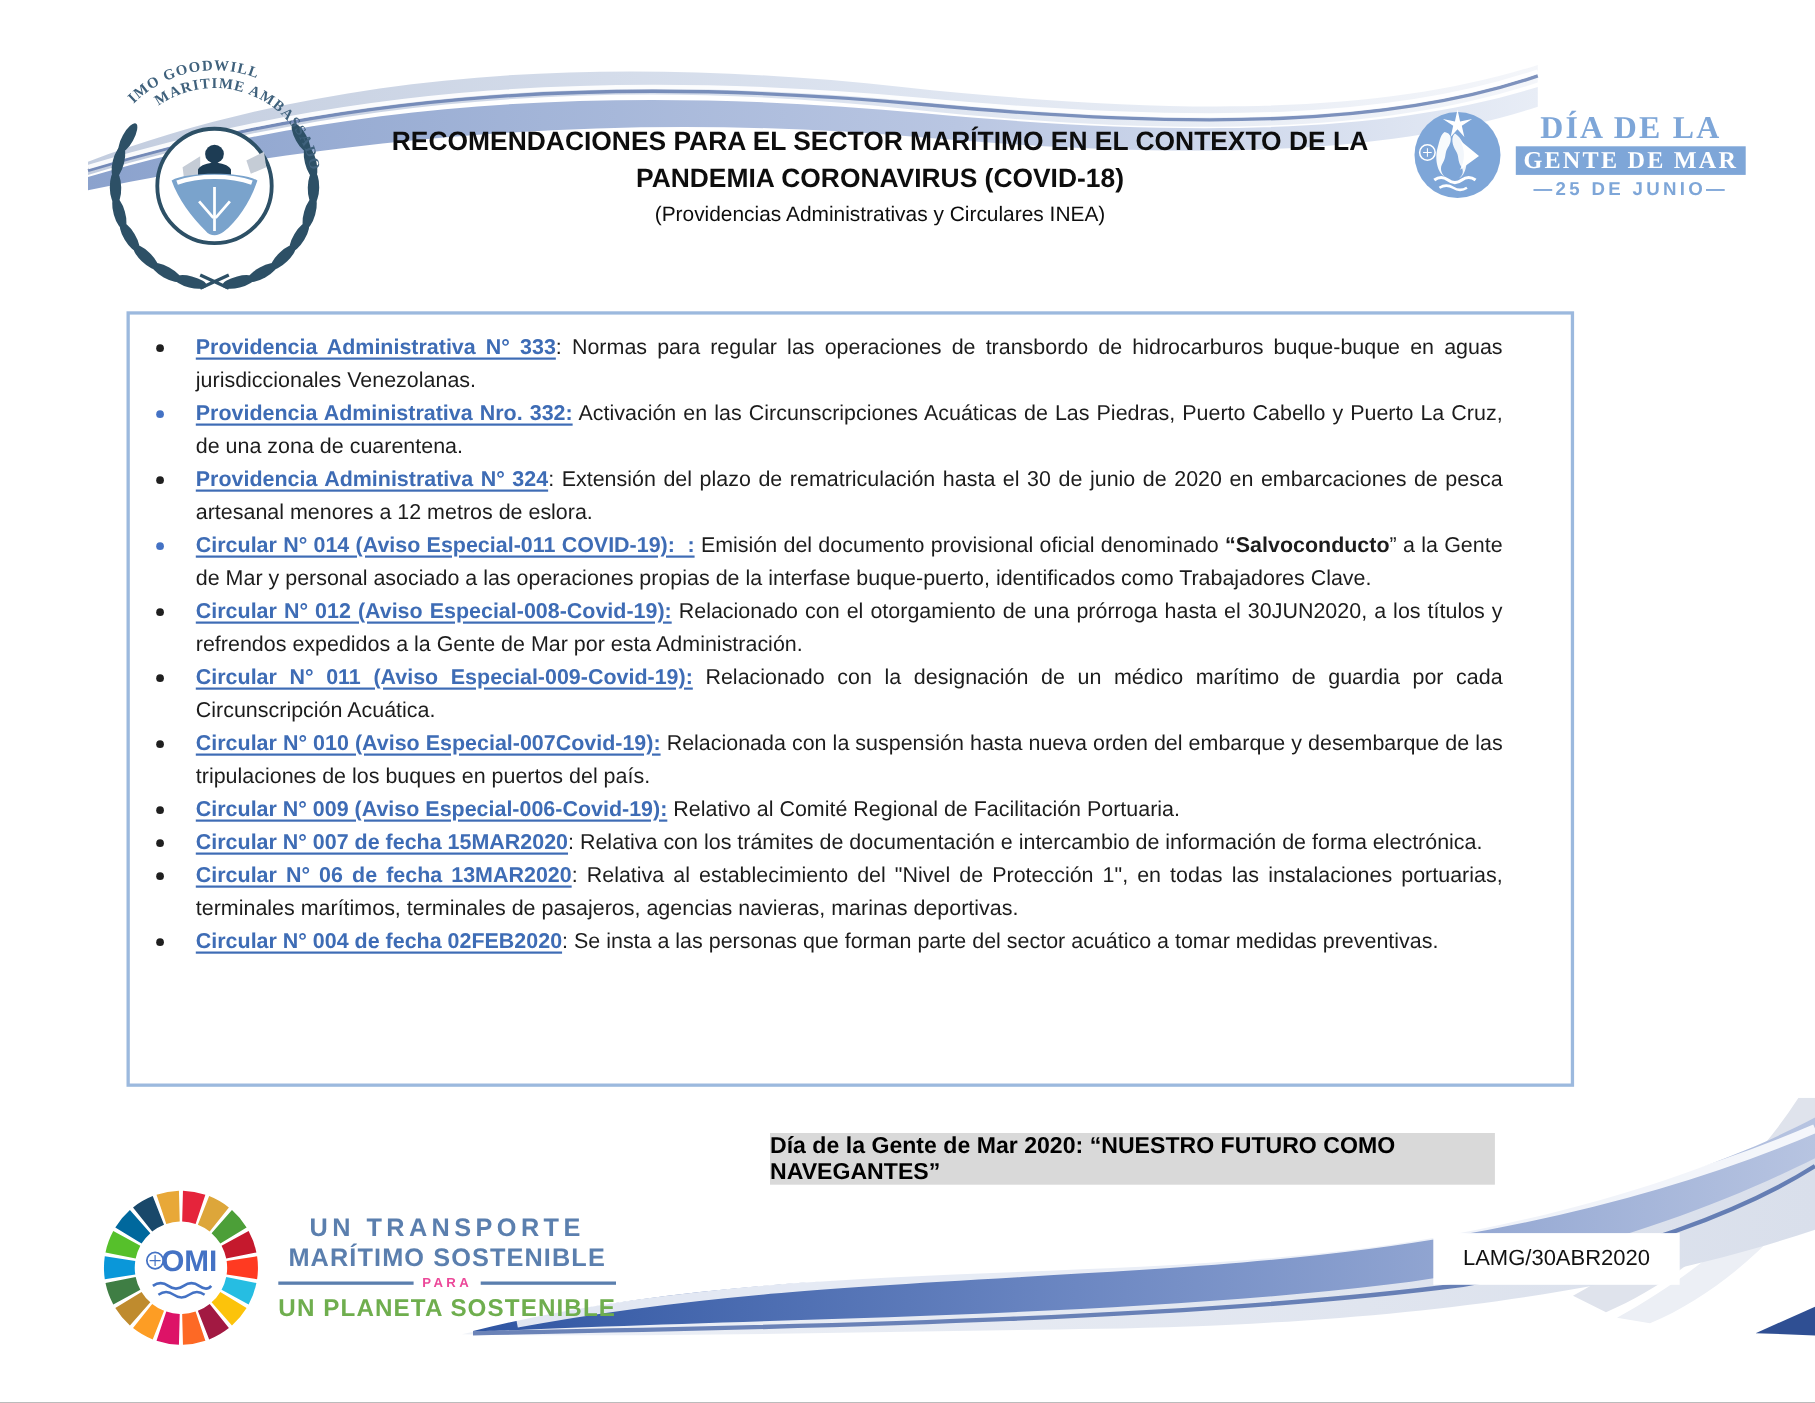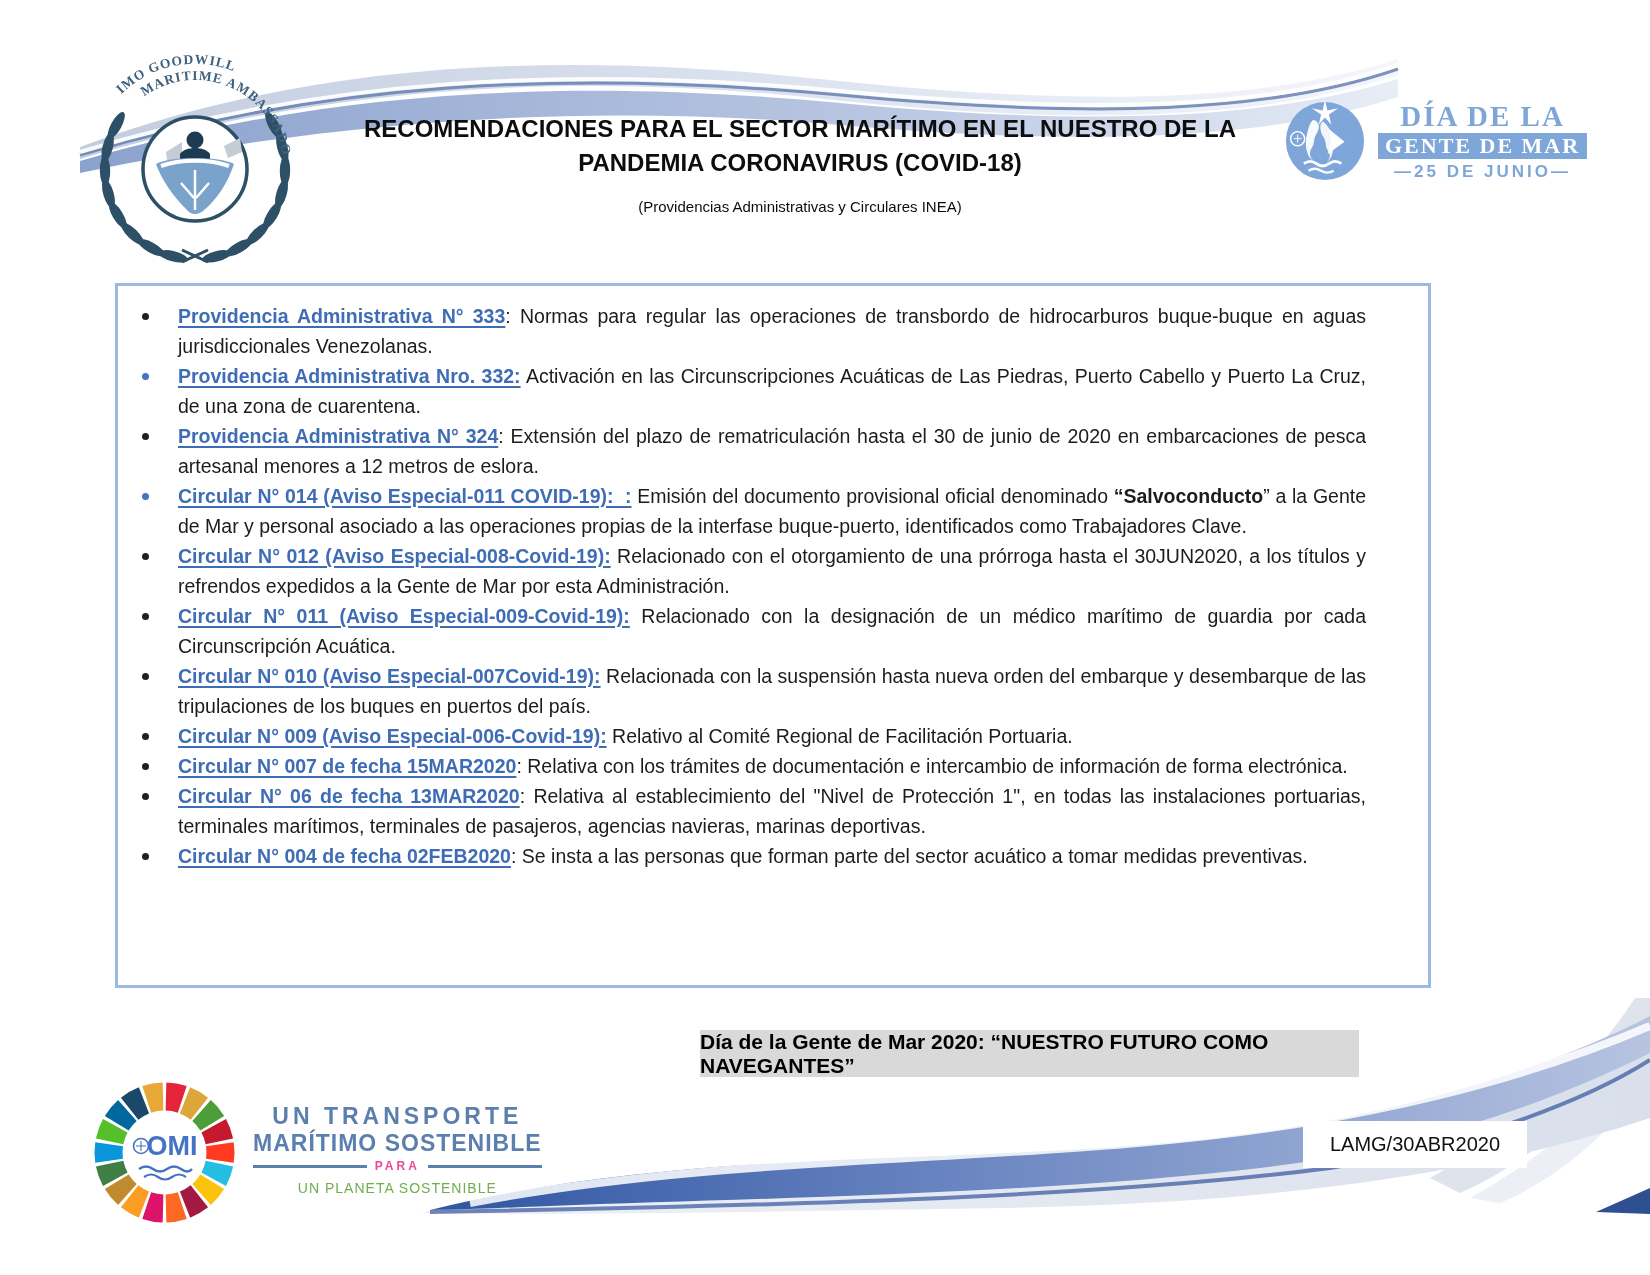--- a/index.html
+++ b/index.html
@@ -10,21 +10,21 @@
   
   .top-wave{position:absolute;left:0;top:35px;width:1650px;height:150px;z-index:1;}
   .bottom-wave{position:absolute;left:0;top:998px;width:1650px;height:240px;z-index:1;}
 
   
   .imo-logo{position:absolute;left:70px;top:36px;width:250px;height:235px;z-index:2;}
 
   
   .title-block{position:absolute;left:330px;top:112px;width:940px;text-align:center;z-index:2;color:#0d0d0d;}
   .title-line{font-size:24px;font-weight:bold;line-height:34px;}
-  .subtitle{font-size:15px;font-weight:normal;line-height:32px;margin-top:11px;}
+  .subtitle{font-size:19px;font-weight:normal;line-height:32px;margin-top:0;}
 
   
   .dia-logo{position:absolute;left:1282px;top:98px;display:flex;align-items:center;gap:10px;z-index:2;}
   .dia-emblem{width:86px;height:86px;}
   .dia-text{display:flex;flex-direction:column;align-items:center;}
   .dia-l1{font-family:"Liberation Serif",serif;font-weight:bold;color:var(--dia-blue);
           font-size:29px;letter-spacing:2px;line-height:31px;}
   .dia-l2{font-family:"Liberation Serif",serif;font-weight:bold;color:#fff;background:var(--dia-blue);
           font-size:22px;letter-spacing:2px;line-height:26px;padding:0 7px;margin-top:1px;}
   .dia-l3{color:var(--dia-blue);font-size:17px;font-weight:bold;letter-spacing:3px;margin-top:3px;}
@@ -45,21 +45,21 @@
   .doc-code{position:absolute;left:1303px;top:1121px;width:224px;height:47px;background:#fff;
             display:flex;align-items:center;justify-content:center;font-size:20px;color:#111;z-index:3;}
   .omi-block{position:absolute;left:92px;top:1080px;display:flex;align-items:center;gap:16px;z-index:2;}
   .sdg-wheel{width:145px;height:145px;}
   .omi-text{display:flex;flex-direction:column;align-items:center;}
   .omi-t1{color:var(--omi-blue);font-weight:bold;font-size:23px;letter-spacing:4px;line-height:27px;}
   .omi-t2{color:var(--omi-blue);font-weight:bold;font-size:23px;letter-spacing:1px;line-height:27px;}
   .omi-para{display:flex;align-items:center;gap:8px;width:100%;margin:2px 0;}
   .omi-para .bar{flex:1;height:3px;background:var(--omi-blue);}
   .omi-t3{color:#ec4899;font-size:12px;font-weight:bold;letter-spacing:3px;}
-  .omi-t4{color:var(--omi-green);font-weight:normal;font-size:14px;letter-spacing:1px;line-height:27px;}
+  .omi-t4{color:var(--omi-green);font-weight:bold;font-size:22px;letter-spacing:1px;line-height:27px;}
 </style>
 </head>
 <body>
 
 <div class="page">
 
   <svg class="top-wave" viewBox="0 0 1650 150" aria-hidden="true">
     <defs>
       <linearGradient id="gTop1" x1="0" y1="0" x2="1" y2="0">
         <stop offset="0" stop-color="#c3cddf"></stop>
@@ -137,21 +137,21 @@
       <path d="M110,118 C115,110 135,110 140,118 L140,129 C130,125 120,125 110,129 Z" fill="#1d3c54"></path>
       <path d="M86,128 C100,120 150,120 164,128 C158,146 147,164 133,175 C128,179 121,179 117,174 C104,161 92,145 86,128 Z" fill="#7aa3cc"></path>
       <path d="M91,130 C110,123 140,123 159,130" stroke="#ffffff" stroke-width="4" fill="none"></path>
       <path d="M125,134 L125,174" stroke="#ffffff" stroke-width="2.5"></path>
       <path d="M111,147 L124,162 M139,147 L126,162" stroke="#ffffff" stroke-width="2.5" fill="none"></path>
       <path d="M112,226 L138,214 M112,214 L138,226" stroke="#2d5066" stroke-width="3"></path>
     </svg>
   </div>
 
   <header class="title-block">
-    <div class="title-line">RECOMENDACIONES PARA EL SECTOR MARÍTIMO EN EL NUESTRO DE LA</div>
+    <div class="title-line">RECOMENDACIONES PARA EL SECTOR MARÍTIMO EN EL CONTEXTO DE LA</div>
     <div class="title-line">PANDEMIA CORONAVIRUS (COVID-18)</div>
     <div class="subtitle">(Providencias Administrativas y Circulares INEA)</div>
   </header>
 
   <div class="dia-logo">
     <svg class="dia-emblem" viewBox="0 0 110 110">
       <circle cx="55" cy="55" r="50" fill="#7ea6d8"></circle>
       <polygon points="55,2 58,16 72,13 60,21 63,34 55,25 47,34 50,21 38,13 52,16" fill="#ffffff"></polygon>
       <path d="M40,28 C50,30 48,40 44,46 C40,52 42,58 38,64 C34,70 36,76 40,80 C32,76 28,60 32,46 C34,38 36,30 40,28 Z" fill="#ffffff" opacity="0.95"></path>
       <path d="M52,30 C47,34 49,44 53,50 C57,56 55,62 59,68 C63,74 61,78 57,82 C65,78 68,62 64,48 C62,40 56,32 52,30 Z" fill="#ffffff" opacity="0.9"></path>

